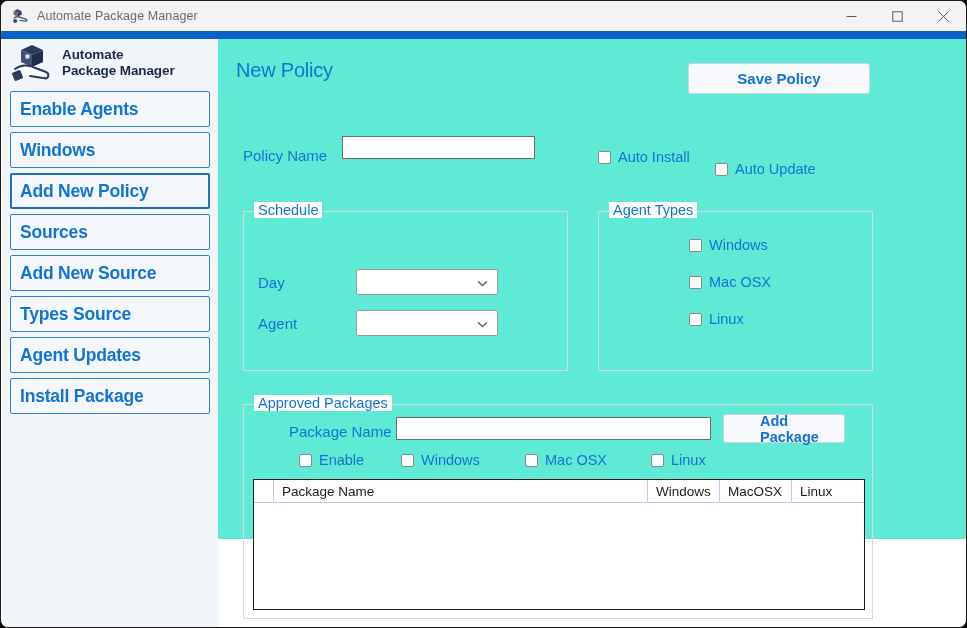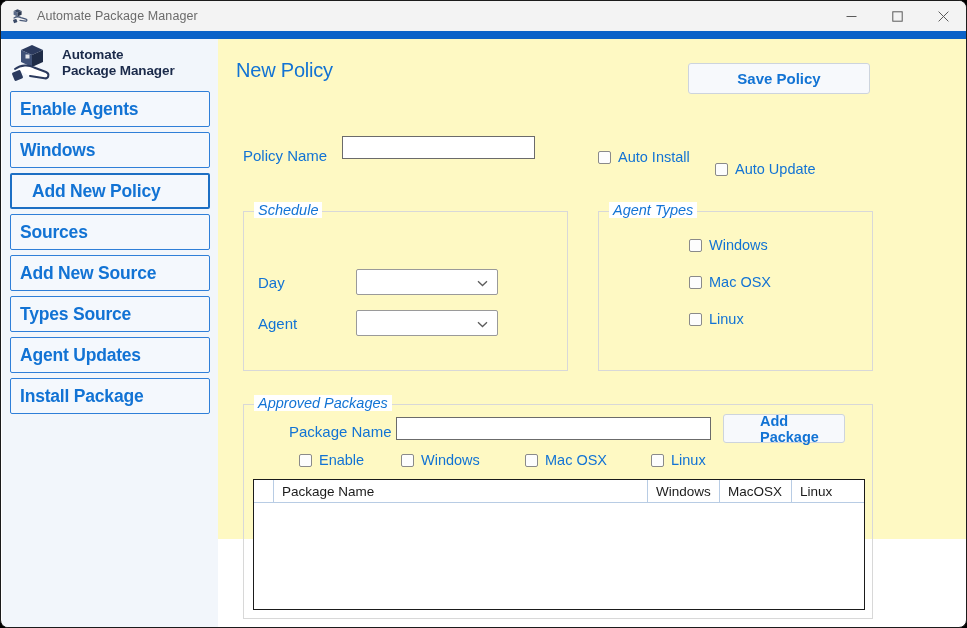--- a/index.html
+++ b/index.html
@@ -100,29 +100,29 @@
     padding-left: 9px;
     color: #1273d4;
     font-size: 17.5px;
     font-weight: bold;
     letter-spacing: -0.2px;
     cursor: pointer;
     user-select: none;
   }
   .nav-item.selected {
     border: 2px solid #1c6fc4;
-    padding-left: 20px;
+    padding-left: 8px;
   }
 
   
   .content {
     position: absolute;
     left: 217px; top: 38px;
     width: 748px; height: 500px;
-    background: #fef9c3;
+    background: #5eead4;
   }
 
   .page-title {
     position: absolute;
     left: 18px; top: 20px;
     font-size: 20px;
     color: #1273d4;
     letter-spacing: -0.2px;
   }
 
@@ -188,21 +188,20 @@
     background: transparent;
   }
   .group-title {
     position: absolute;
     top: -10px; left: 10px;
     background: #ffffff;
     padding: 0 4px;
     color: #1273d4;
     font-size: 14.5px;
     white-space: nowrap;
-    font-style: italic;
   }
 
   .grp-schedule { left: 25px; top: 172px; width: 325px; height: 160px; }
   .grp-agents   { left: 380px; top: 172px; width: 275px; height: 160px; }
   .grp-approved { left: 25px; top: 365px; width: 630px; height: 215px; }
 
   .sched-row { position: absolute; display: flex; align-items: center; }
   .sched-label { color: #1273d4; font-size: 15px; width: 98px; }
   .ddl {
     width: 142px; height: 26px;

